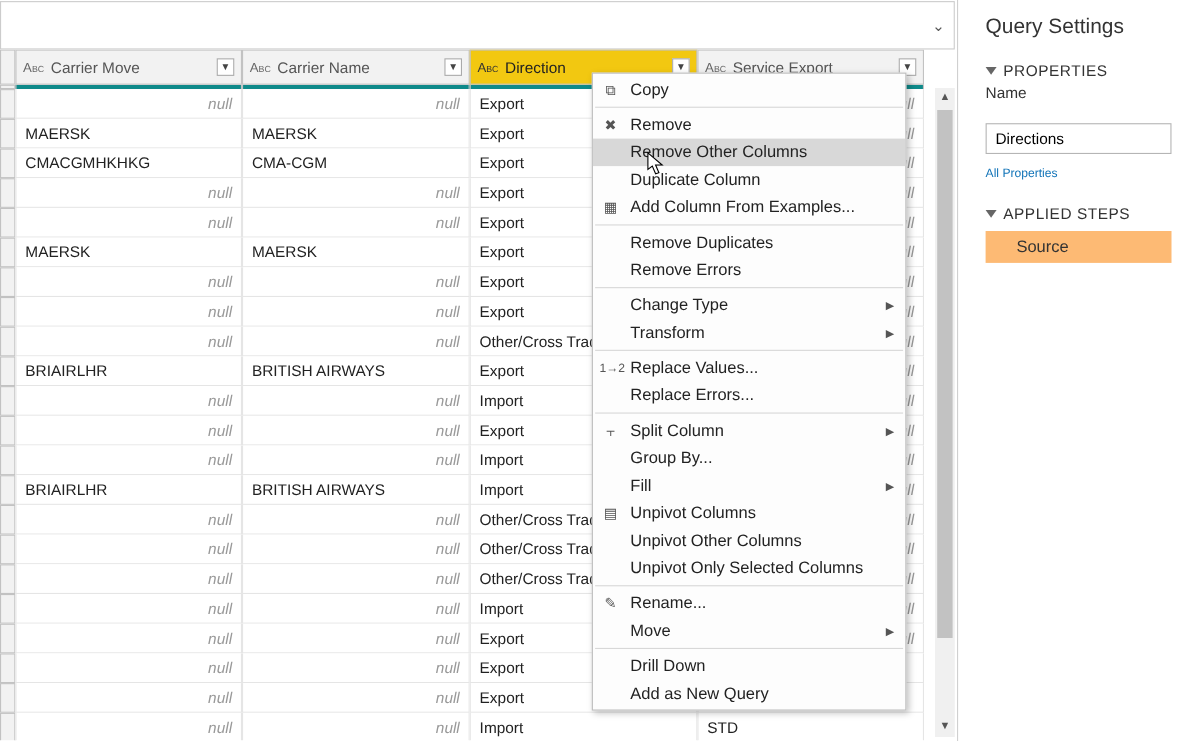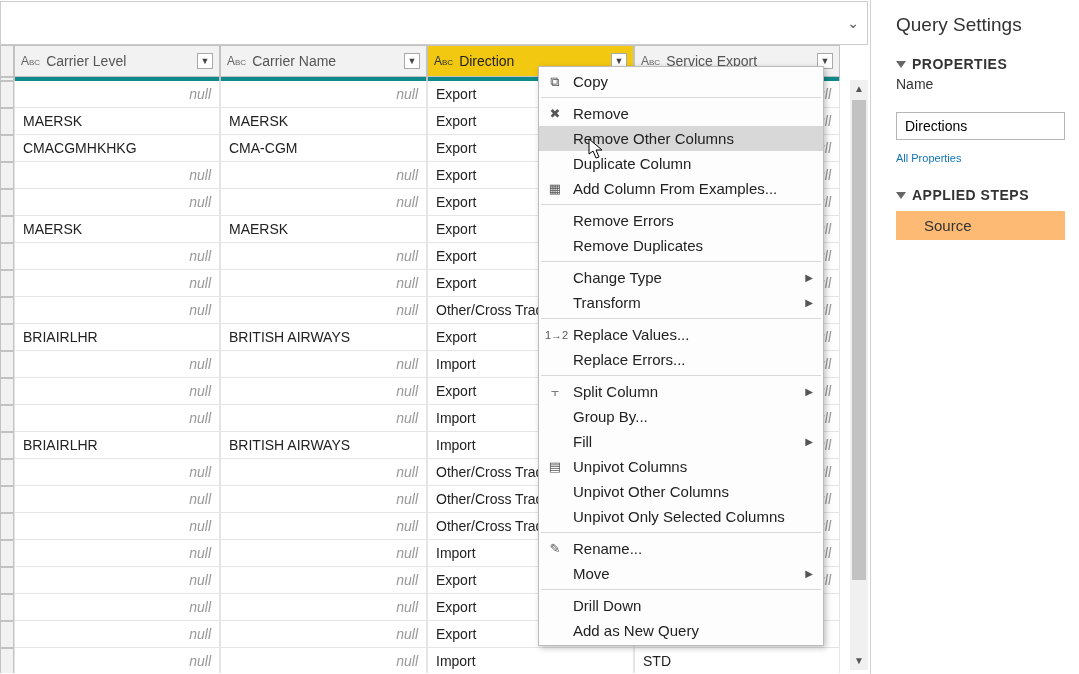--- a/index.html
+++ b/index.html
@@ -198,21 +198,21 @@
     background: #fff;
   }
   .side h1 {
     font-size: 19px;
     font-weight: 400;
     color: #333;
     margin-bottom: 20px;
   }
   .side .section-head {
     font-size: 14px;
-    font-weight: 700;
+    font-weight: 400;
     color: #333;
     letter-spacing: 0.5px;
     margin: 0 0;
     display: flex;
     align-items: center;
   }
   .side .section-head .tri {
     display: inline-block;
     width: 0; height: 0;
     border-left: 5px solid transparent;
@@ -255,21 +255,21 @@
 <div class="main-area">
   <div class="formula-bar">
     <span class="chevron">⌄</span>
   </div>
 
   <div class="grid-wrap">
     <div class="grid" id="grid">
         <div class="rownum" style="height: 32px;"></div>
         <div class="hdr">
           <span class="type-icon">A<sup>B</sup><sub style="font-size:8px;">C</sub></span>
-          <span class="col-name">Carrier Level</span>
+          <span class="col-name">Carrier Move</span>
           <span class="dd">▼</span>
         </div>
         <div class="hdr">
           <span class="type-icon">A<sup>B</sup><sub style="font-size:8px;">C</sub></span>
           <span class="col-name">Carrier Name</span>
           <span class="dd">▼</span>
         </div>
         <div class="hdr selected">
           <span class="type-icon">A<sup>B</sup><sub style="font-size:8px;">C</sub></span>
           <span class="col-name">Direction</span>
@@ -419,24 +419,24 @@
     </div>
     <div class="mi">
       <span>Duplicate Column</span>
     </div>
     <div class="mi">
       <span class="mi-icon">▦</span>
       <span>Add Column From Examples...</span>
     </div>
     <div class="sep"></div>
     <div class="mi">
+      <span>Remove Duplicates</span>
+    </div>
+    <div class="mi">
       <span>Remove Errors</span>
-    </div>
-    <div class="mi">
-      <span>Remove Duplicates</span>
     </div>
     <div class="sep"></div>
     <div class="mi">
       <span>Change Type</span>
       <span class="sub">▶</span>
     </div>
     <div class="mi">
       <span>Transform</span>
       <span class="sub">▶</span>
     </div>

